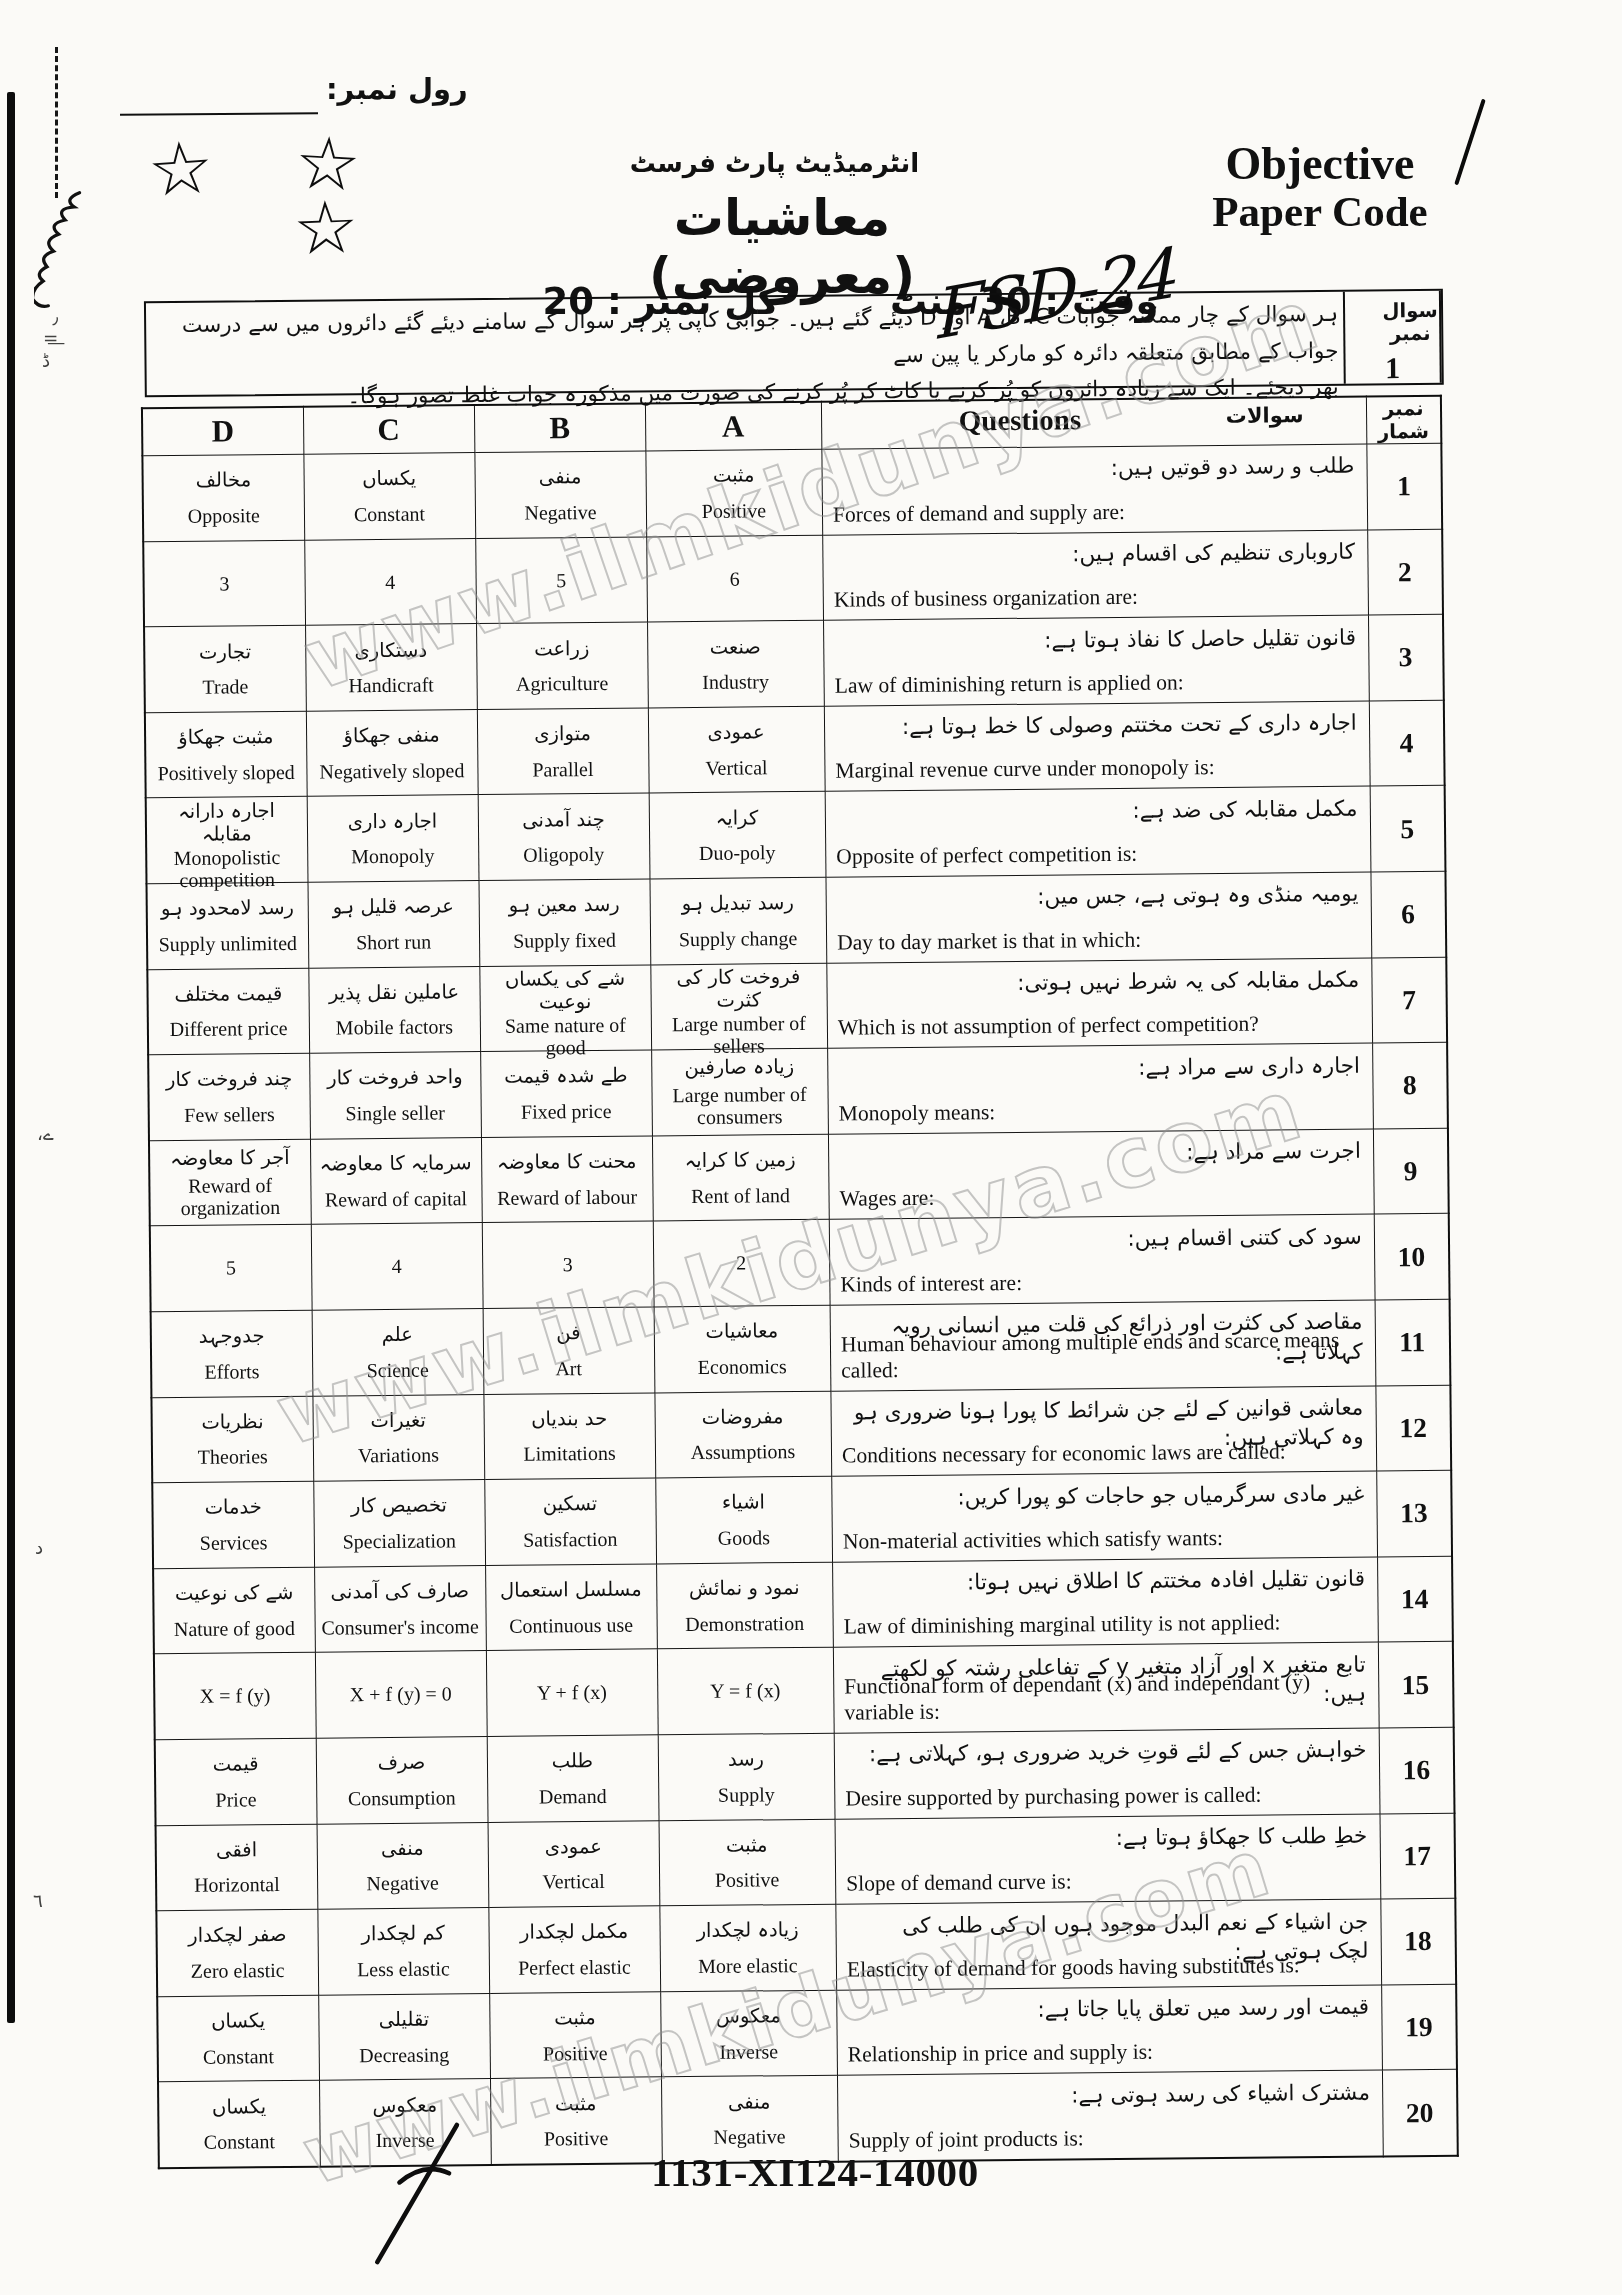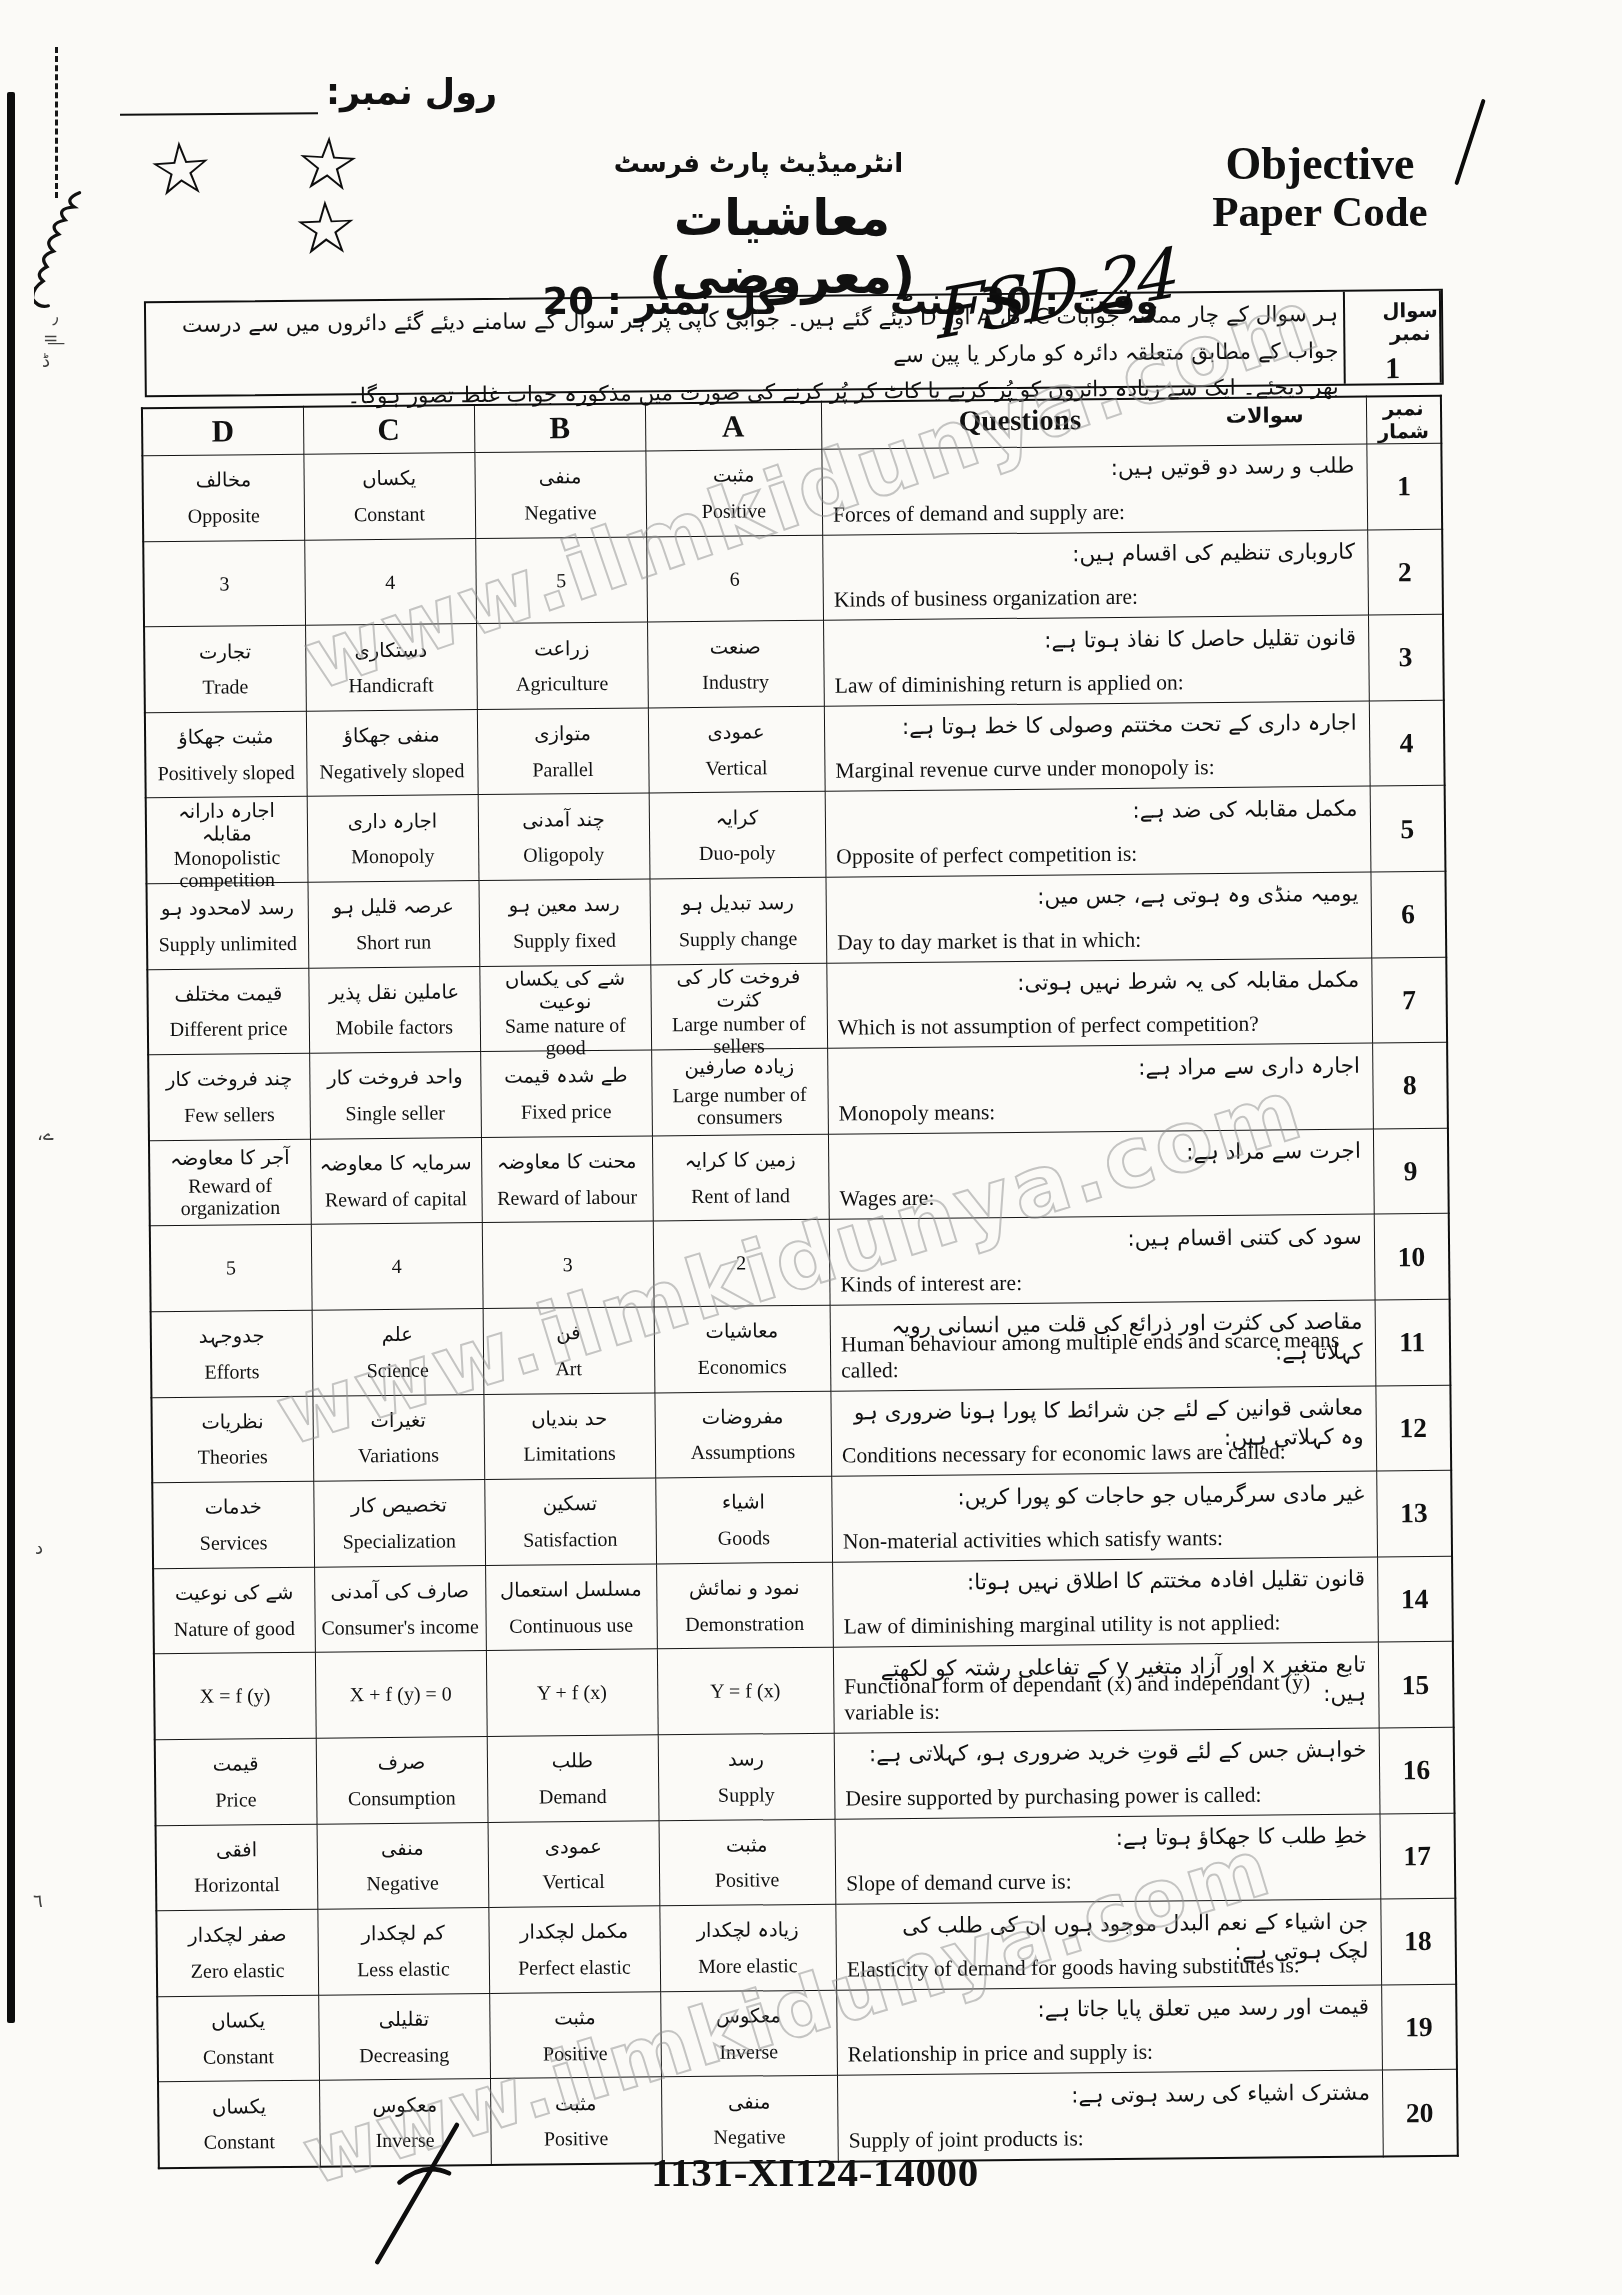--- a/index.html
+++ b/index.html
@@ -14,27 +14,27 @@
 
   
   .edge-strip{left:6.5px;top:92px;width:8.5px;height:1931px;background:#0d0d0d;border-radius:2px;}
   .margin-dashes{left:55px;top:47px;height:151px;border-left:3.3px dashed #161616;}
   .margin-glyph{color:#222;opacity:.85;font-size:18.3px;}
   .scribble-svg{left:34px;top:187px;}
   .bottom-mark-svg{left:359px;top:2117px;}
   .tr-stroke{left:1468px;top:97px;width:3.9px;height:90px;background:#0b0b0b;transform:rotate(18deg);border-radius:2px;}
 
   
-  .roll-label{left:326px;top:72px;font-size:35px;font-weight:bold;}
+  .roll-label{left:326px;top:72px;font-size:29px;font-weight:bold;}
   .roll-line{left:120px;top:113px;width:198px;border-bottom:2.6px solid #101010;transform:rotate(-.4deg);}
   .star{font-size:73px;line-height:1;color:#0d0d0d;}
   .star1{left:148px;top:132px;transform:rotate(-4deg);}
   .star2{left:295px;top:127px;transform:rotate(3deg);}
   .star3{left:293px;top:191px;transform:rotate(-2deg);}
-  .title1{left:562px;top:148px;width:393px;text-align:center;font-size:26px;font-weight:bold;}
+  .title1{left:578px;top:148px;width:393px;text-align:center;font-size:26px;font-weight:bold;}
   .title2{left:553px;top:189px;width:458px;text-align:center;font-size:50px;font-weight:bold;}
   .time-row{left:497px;top:280px;width:707px;display:flex;flex-direction:row;direction:rtl;justify-content:center;gap:111px;font-size:37px;font-weight:bold;}
   .fsd{left:936px;top:254px;font-size:68px;font-style:italic;font-family:"DejaVu Serif",serif;transform:rotate(-10deg) skewX(-10deg);letter-spacing:-2.6px;color:#0c0c0c;}
   .obj-block{left:1186px;top:140px;width:268px;text-align:center;font-weight:bold;}
   .obj-line1{font-size:46px;line-height:1.05;}
   .obj-line2{font-size:43px;line-height:1.1;}
   .obj-line3{font-size:50px;line-height:1.15;letter-spacing:2.6px;}
 
   
   .tilt{position:absolute;left:0;top:0;width:1623px;transform:rotate(-.55deg);transform-origin:799px 1244px;}

